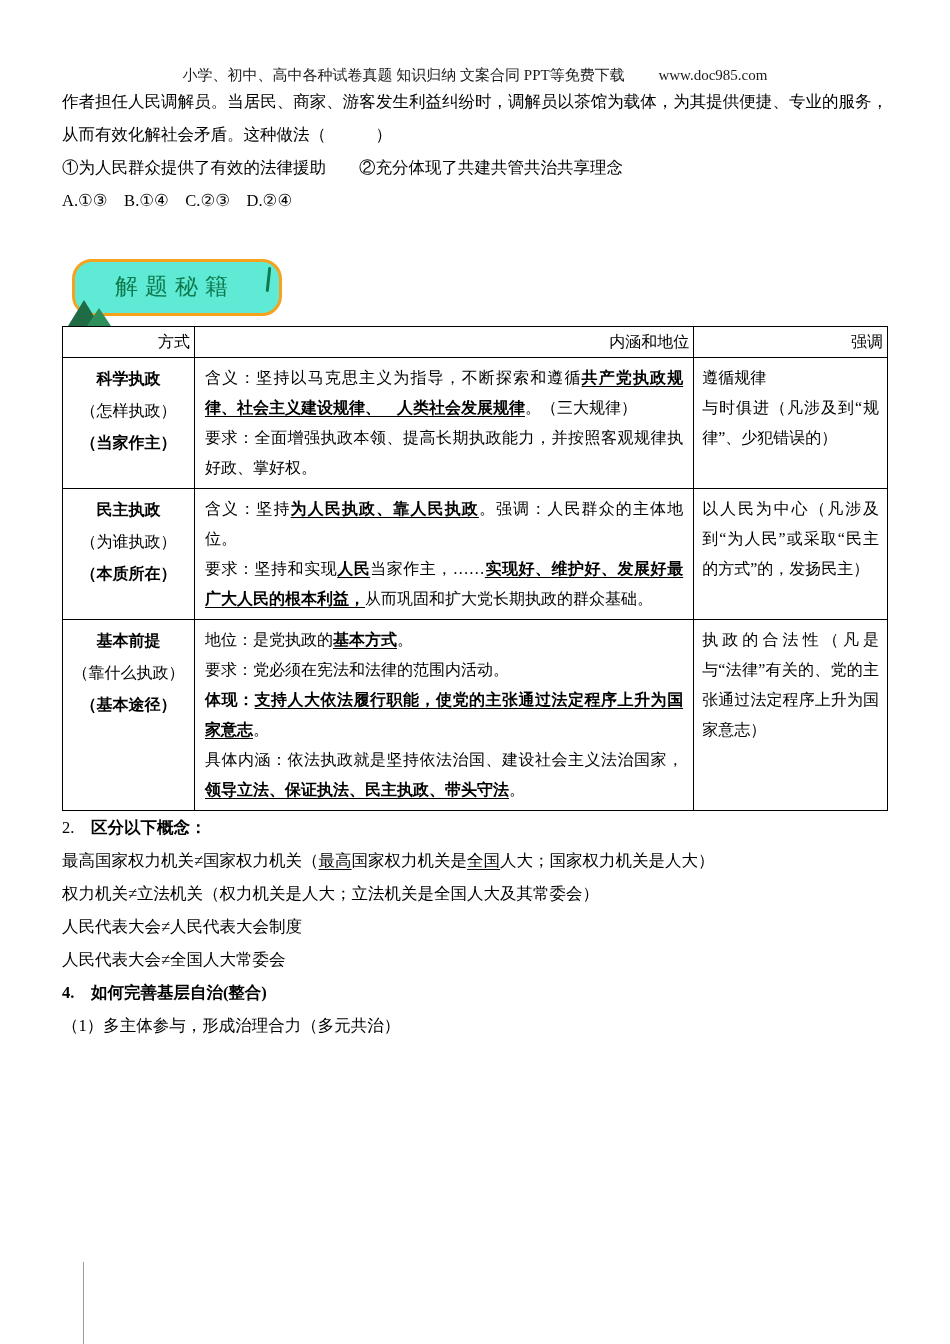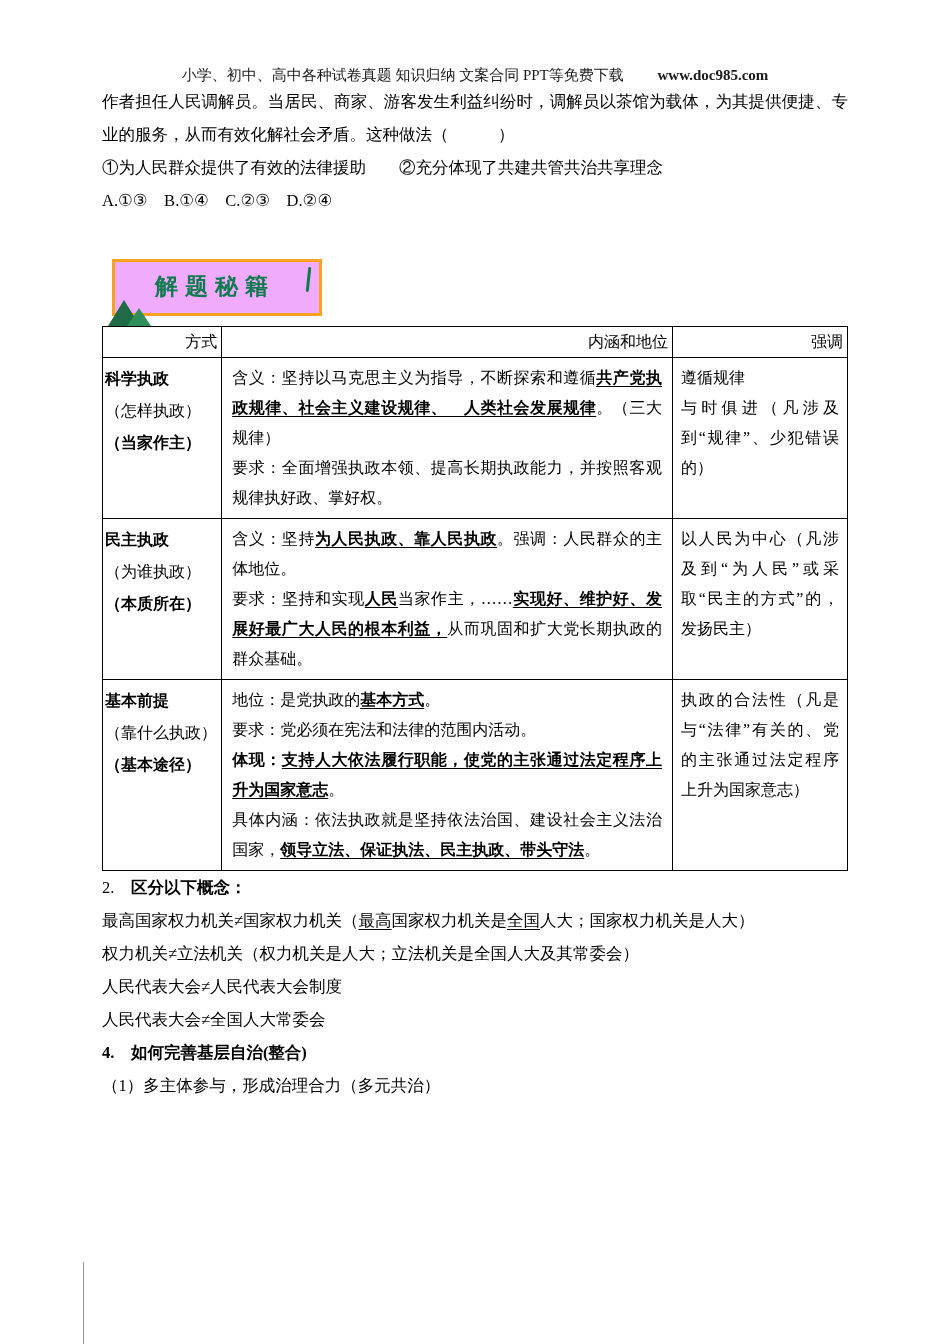--- a/index.html
+++ b/index.html
@@ -10,50 +10,50 @@
     --border:#000000;
   }
   *{box-sizing:border-box;}
   html,body{margin:0;padding:0;}
   body{
     width:950px;height:1344px;background:#ffffff;color:#000;
     font-family:"Liberation Serif","DejaVu Serif",serif;
     position:relative;overflow:hidden;
   }
   .header{padding-top:66px;text-align:center;font-size:15px;color:#1a1a1a;}
-  .header .site{margin-left:30px;font-weight:bold;}
-  .main{padding:0 102px;font-size:16.5px;line-height:33px;}
+  .header .site{margin-left:30px;}
+  .main{padding:0 62px;font-size:16.5px;line-height:33px;}
   .main p{margin:0;}
   .question{margin-top:50px;}
   .stem{text-align:justify;}
   .f-b{font-weight:bold;}
   .f-u{text-decoration:underline;text-underline-offset:3px;}
   .f-bu{font-weight:bold;text-decoration:underline;text-underline-offset:3px;}
 
   .badge-wrap{position:relative;margin:42px 0 0 10px;width:max-content;}
   .badge{
-    position:relative;border:3px solid var(--orange);border-radius:0;
-    background:#f0abfc;padding:11px 44px 11px 40px;font-size:23px;font-weight:bold;
+    position:relative;border:3px solid var(--orange);border-radius:20px;
+    background:#5eead4;padding:11px 44px 11px 40px;font-size:23px;font-weight:normal;
     color:var(--green);letter-spacing:7px;line-height:1.25;
   }
   .badge-tick{
     position:absolute;right:9px;top:5px;width:3px;height:25px;
     background:var(--green);border-radius:2px;transform:rotate(6deg);
   }
   .mtns{position:absolute;left:-4px;bottom:-10px;display:flex;align-items:flex-end;z-index:2;}
   .mtn{width:0;height:0;display:block;}
   .mtn.big{border-left:16px solid transparent;border-right:16px solid transparent;border-bottom:26px solid var(--mtn1);}
   .mtn.small{margin-left:-13px;border-left:12px solid transparent;border-right:12px solid transparent;border-bottom:18px solid var(--mtn2);}
 
   .sec1-heading{margin-top:34px;font-weight:bold;}
   table{border-collapse:collapse;width:100%;margin-top:10px;}
   th,td{border:1.5px solid var(--border);}
   thead th{font-weight:normal;text-align:right;padding:2px 4px;font-size:16px;line-height:26px;}
   td{vertical-align:top;font-size:16px;line-height:30px;}
-  td.col-method{padding:5px 2px;line-height:32px;}
+  td.col-method{text-align:center;padding:5px 2px;line-height:32px;}
   td.col-content{padding:5px 10px;text-align:justify;}
   td.col-emphasis{padding:5px 8px;text-align:justify;}
   th.col-method{width:16%;}
   th.col-content{width:60.5%;}
   th.col-emphasis{width:23.5%;}
   td p{margin:0;font-family:Liberation Serif, serif;}
 
   .s2-heading{margin-top:8px;}
   .s3-heading{font-weight:bold;margin-top:14px;}
   .s3-line{margin-top:2px;}

